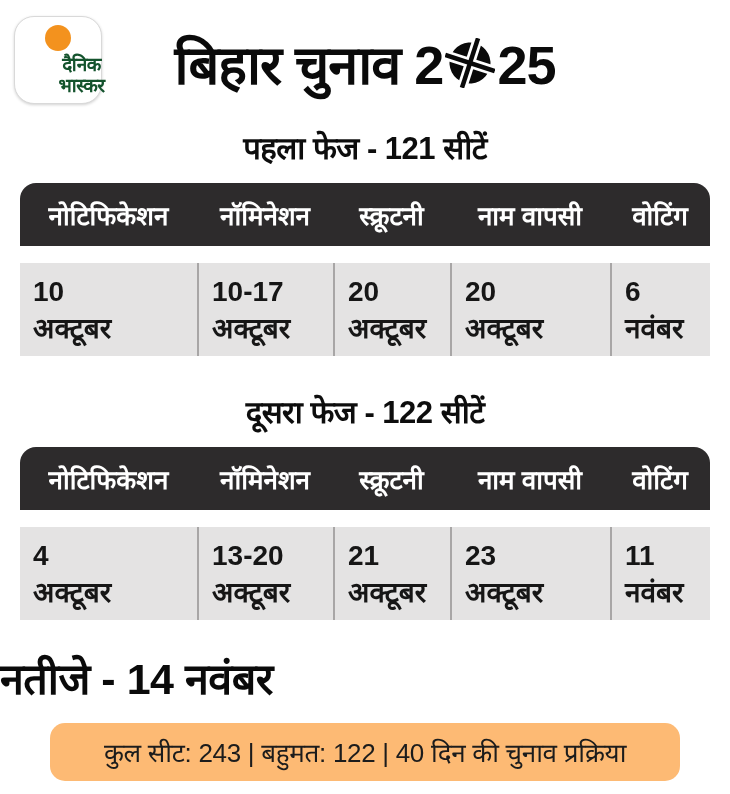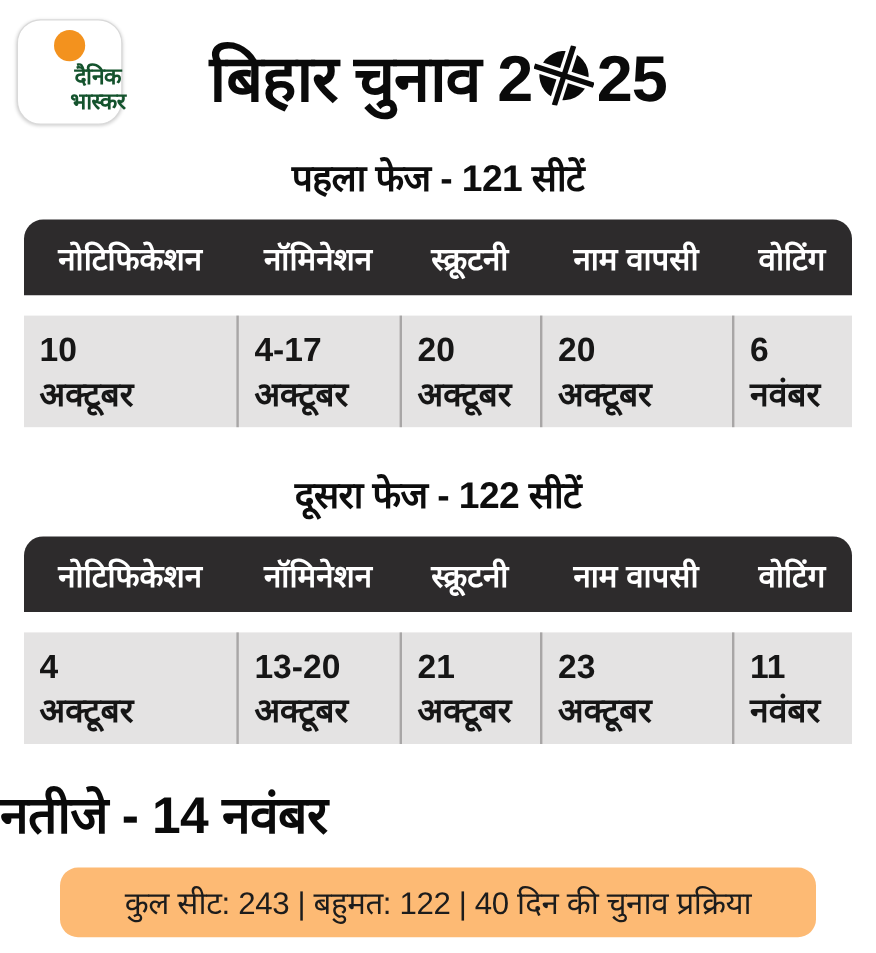--- a/index.html
+++ b/index.html
@@ -128,21 +128,21 @@
       <div class="th">स्क्रूटनी</div>
       <div class="th">नाम वापसी</div>
       <div class="th">वोटिंग</div>
     </div>
     <div class="trow">
       <div class="td">
         <span class="date">10</span>
         <span class="month">अक्टूबर</span>
       </div>
       <div class="td">
-        <span class="date">4-17</span>
+        <span class="date">10-17</span>
         <span class="month">अक्टूबर</span>
       </div>
       <div class="td">
         <span class="date">20</span>
         <span class="month">अक्टूबर</span>
       </div>
       <div class="td">
         <span class="date">20</span>
         <span class="month">अक्टूबर</span>
       </div>

